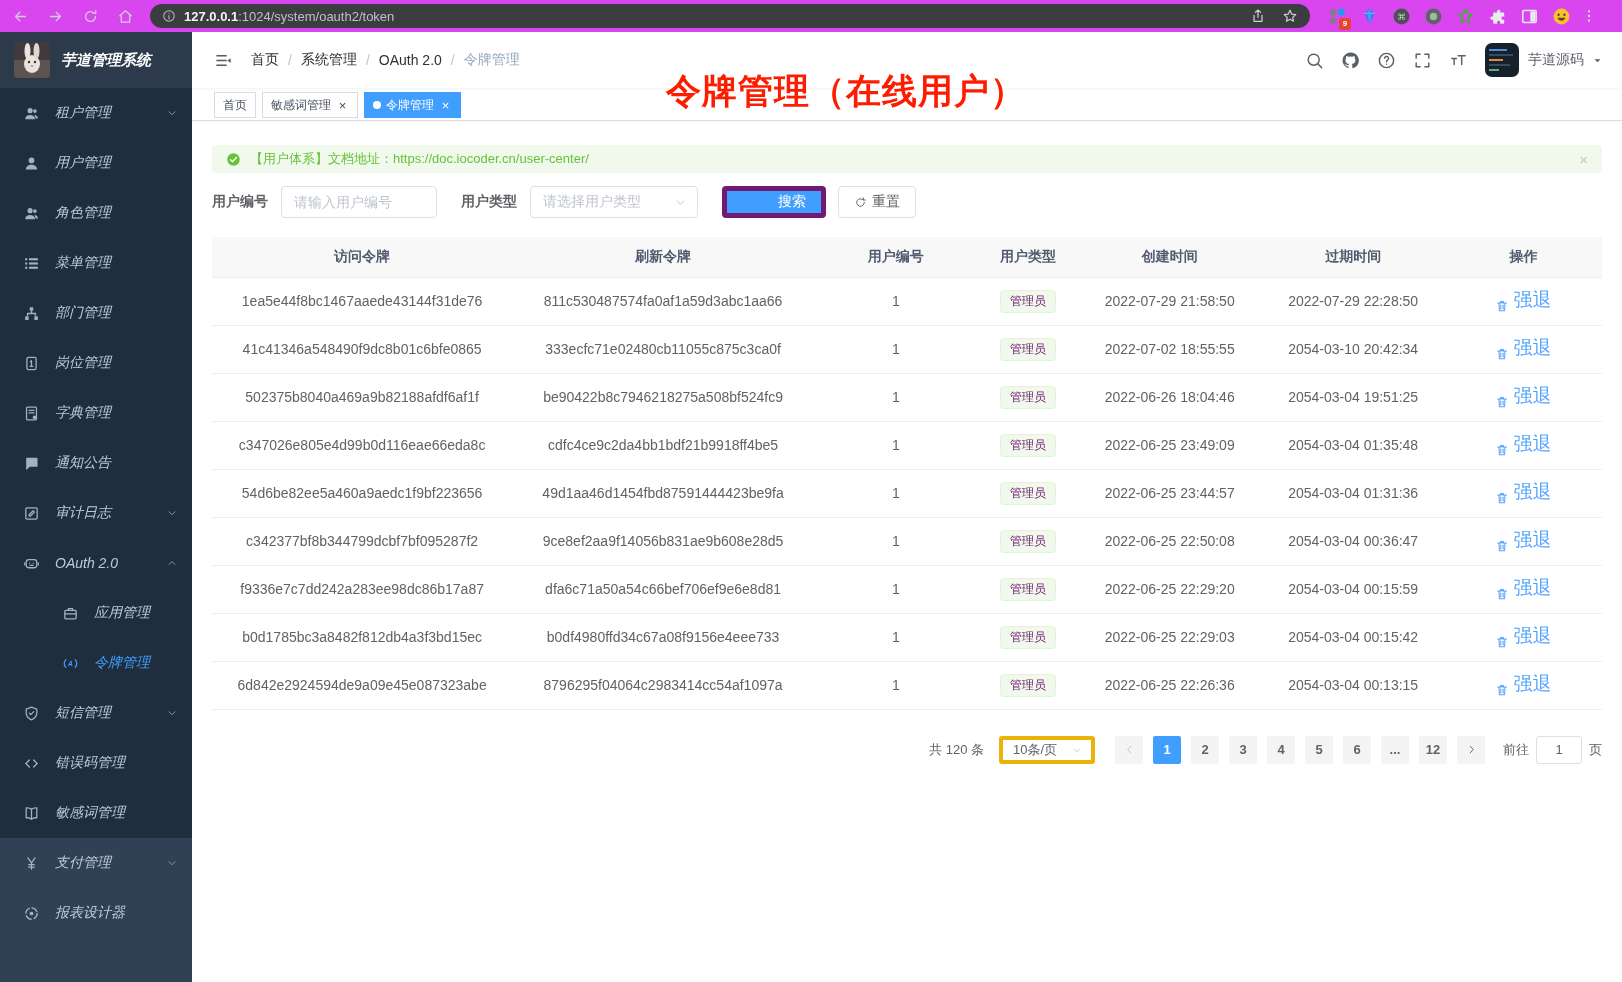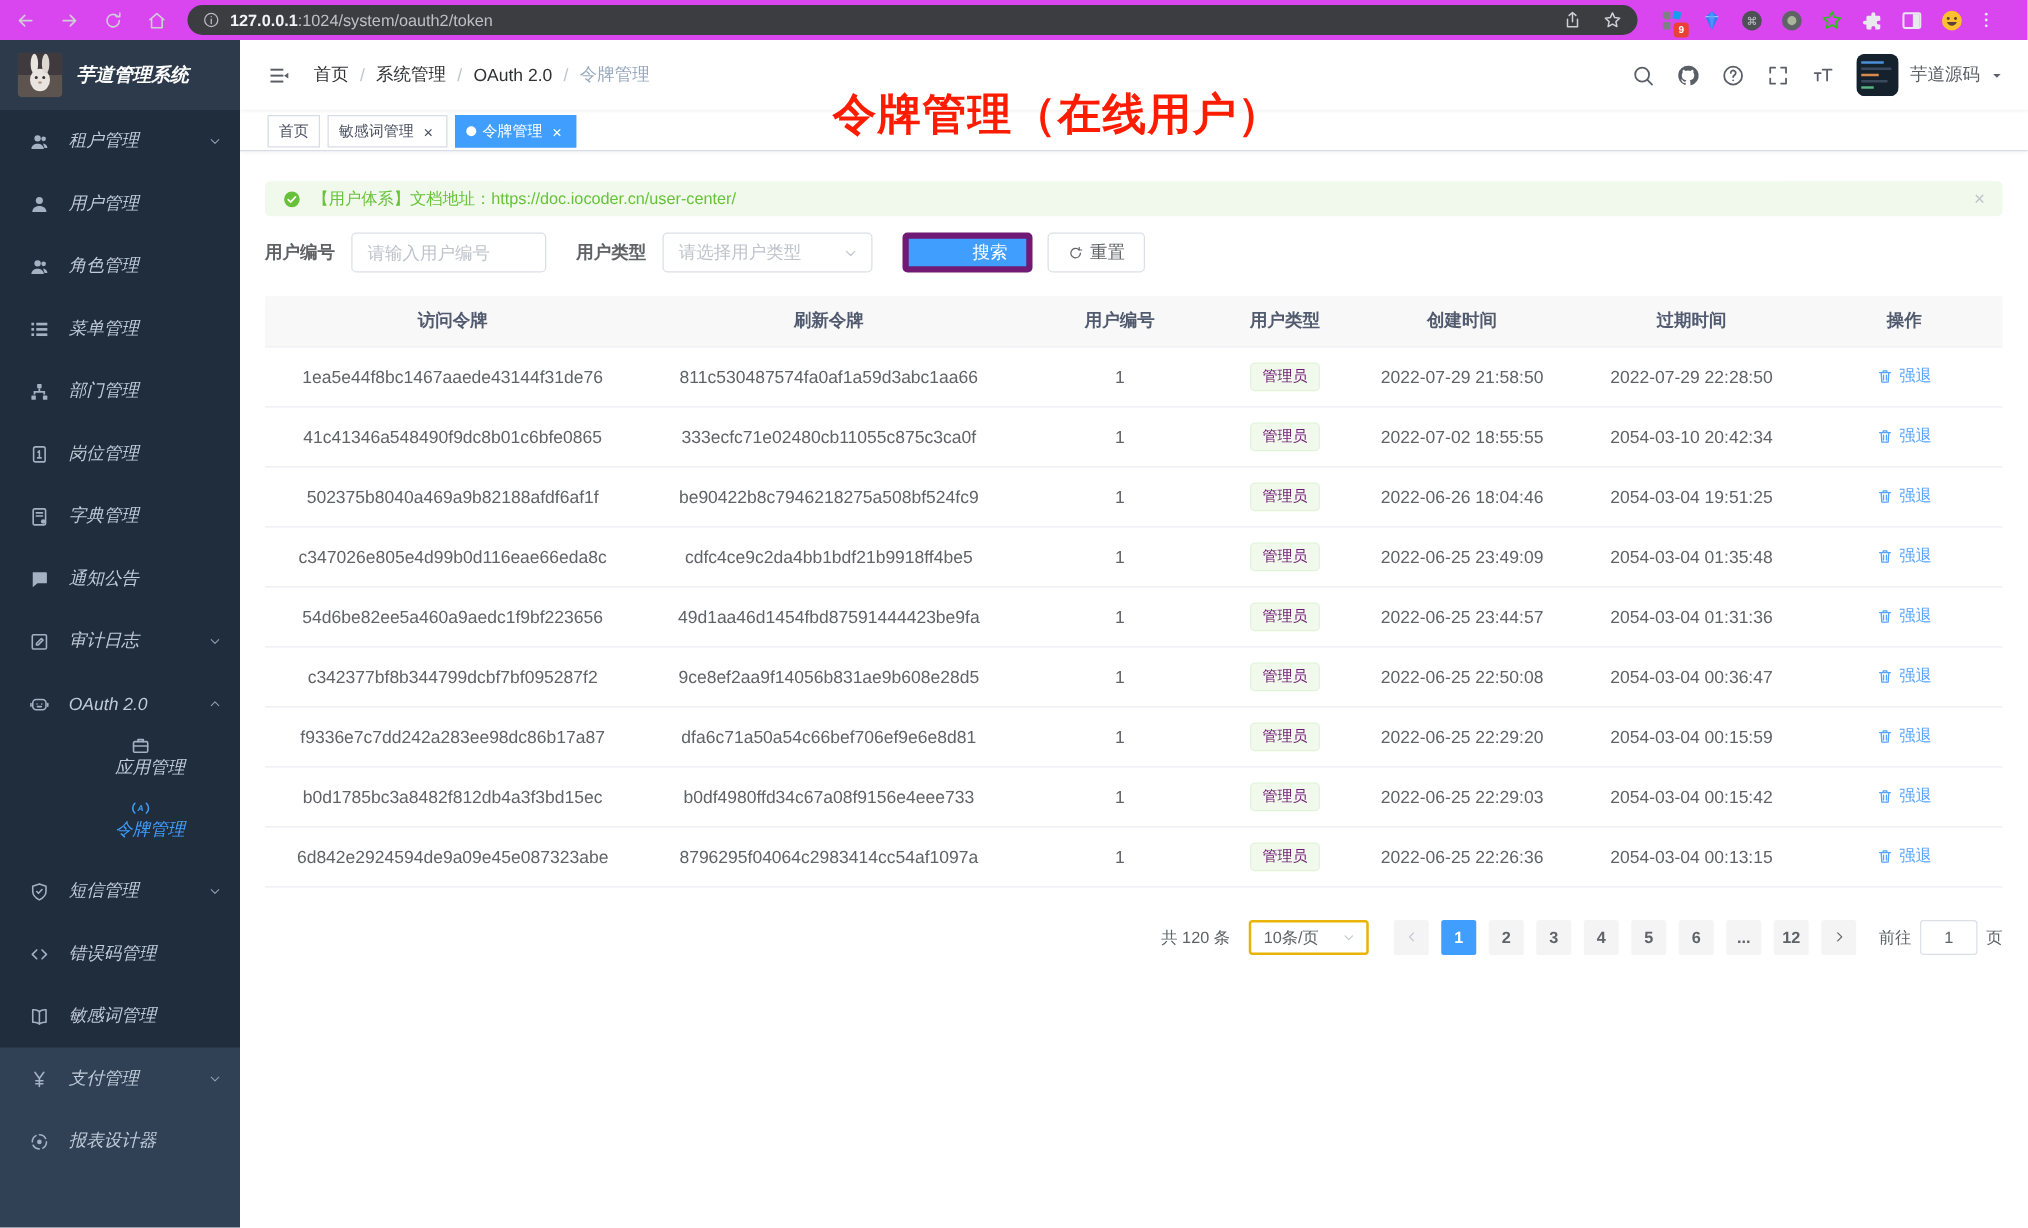--- a/index.html
+++ b/index.html
@@ -23,21 +23,21 @@
   .kebab { width:16px; height:16px; color:#e8eaed; margin-left:10px; }
 
   
   .sidebar { position:absolute; top:32px; left:0; width:192px; height:950px; background:#304156; z-index:20;font-style:italic; }
   .logo-strip { height:56px; background:#2d3a4b; display:flex; align-items:center; padding:0 14px; gap:11px; }
   .logo-img { width:36px; height:36px; border-radius:4px; overflow:hidden; flex:none; }
   .logo-title { color:#fff; font-weight:bold; font-size:15px; }
   .menu-dark { background:#1f2d3d; }
   .menu-item { height:50px; display:flex; align-items:center; padding:0 14px 0 23px; font-size:14px; color:#bfcbd9; cursor:pointer; }
   .menu-item .mi { width:17px; height:17px; margin-right:15px; color:#a3b1c2; }
-  .menu-item.indent { padding-left:62px;flex-direction:column; }
+  .menu-item.indent { padding-left:62px; }
   .menu-item.active, .menu-item.active .mi { color:#409eff; }
   .menu-item .chev { margin-left:auto; width:12px; height:12px; color:#8费a0b3; color:#8da0b3; }
 
   
   .main { position:absolute; top:32px; left:192px; width:1430px; height:950px; background:#fff; }
   .navbar { height:56px; display:flex; align-items:center; padding:0 18px 0 22px; box-shadow:0 1px 3px rgba(0,21,41,.06); position:relative; }
   .fold { width:19px; height:19px; color:#5a5e66; cursor:pointer; }
   .breadcrumb { display:flex; align-items:center; gap:9px; margin-left:18px; font-size:14px; }
   .crumb { color:#303133; font-weight:500; }
   .crumb.last { color:#97a8be; font-weight:400; }
@@ -70,26 +70,26 @@
   .f-select .chevd { width:13px; height:13px; color:#c0c4cc; }
   .btn { height:32px; padding:0 15px; border-radius:4px; font-size:14px; display:inline-flex; align-items:center; gap:5px; cursor:pointer; }
   .btn .bi { width:13px; height:13px; }
   .btn-primary { background:#409eff; border:5px solid #701a75; color:#fff; margin-left:11px;gap:23px; }
   .btn-plain { background:#fff; border:1px solid #dcdfe6; color:#606266; margin-left:12px; }
 
   table.grid { margin-top:19px; width:100%; border-collapse:collapse; table-layout:fixed; }
   table.grid th { background:#f8f8f9; height:40px; font-size:14px; color:#515a6e; font-weight:bold; text-align:center; border-bottom:1px solid #ebeef5; }
   table.grid td { height:48px; font-size:14px; color:#606266; text-align:center; border-bottom:1px solid #ebeef5; overflow:hidden; white-space:nowrap; }
   .badge { display:inline-block; padding:2px 9px; background:#f0f9eb; border:1px solid #e1f3d8; border-radius:4px; color:#701a75; font-size:12px; line-height:17px; }
-  .action { color:#54a3ff; font-size:13px; display:inline-flex; align-items:center; gap:4px; cursor:pointer; }
+  .action { color:#54a3ff; font-size:19px; display:inline-flex; align-items:flex-end; gap:4px; cursor:pointer; }
   .action .ti { width:14px; height:14px; }
 
   .pagination { margin-top:26px; display:flex; align-items:center; justify-content:flex-end; gap:10px; font-size:13px; color:#606266; }
   .pg-total { margin-right:5px; }
-  .pg-size { width:96px; height:28px; border:2px solid #eab308; border-radius:3px; display:flex; align-items:center; justify-content:space-between; padding:0 8px 0 10px; cursor:pointer; }
+  .pg-size { width:96px; height:28px; border:4px solid #eab308; border-radius:3px; display:flex; align-items:center; justify-content:space-between; padding:0 8px 0 10px; cursor:pointer; }
   .pg-size .chevd { width:12px; height:12px; color:#c0c4cc; }
   .pg-btn { min-width:28px; height:28px; border-radius:2px; background:#f4f4f5; display:inline-flex; align-items:center; justify-content:center; font-weight:bold; color:#606266; cursor:pointer; }
   .pg-btn.active { background:#409eff; color:#fff; }
   .pg-btn .pa { width:13px; height:13px; }
   .pg-btn.prev { color:#c0c4cc; margin-left:10px; }
   .pg-goto { margin-left:8px; display:flex; align-items:center; gap:7px; }
   .pg-input { width:46px; height:28px; border:1px solid #dcdfe6; border-radius:3px; text-align:center; font-size:13px; color:#606266; outline:none; }
 </style>
 </head>
 <body>

